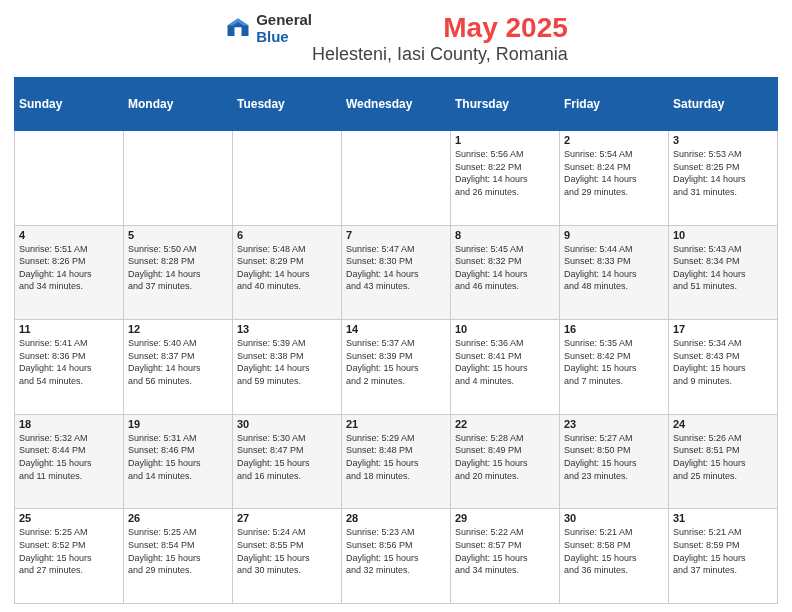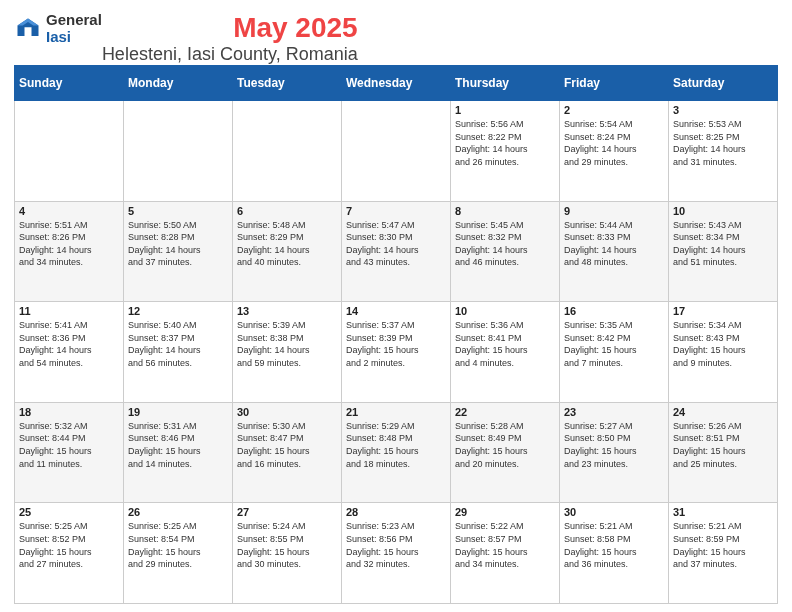--- a/index.html
+++ b/index.html
@@ -12,23 +12,23 @@
     }
     .page {
       width: 792px;
       height: 612px;
       padding: 12px 14px 8px 14px;
       display: flex;
       flex-direction: column;
     }
     .header {
       display: flex;
-      justify-content: flex-start;
+      justify-content: center;
       align-items: flex-start;
-      margin-bottom: 0;
+      margin-bottom: 12px;
     }
     .logo {
       display: flex;
       align-items: center;
       gap: 4px;
     }
     .logo-text {
       display: flex;
       flex-direction: column;
       line-height: 1.1;
@@ -64,21 +64,21 @@
       border: 1px solid #ccc;
       border-collapse: collapse;
       width: 100%;
       table-layout: fixed;
     }
     .calendar thead tr th {
       background: #1a5fa8;
       color: #fff;
       font-size: 12px;
       font-weight: bold;
-      padding: 10px 4px;
+      padding: 19px 4px;
       border: 1px solid #1a5fa8;
       text-align: left;
     }
     .calendar tbody tr td {
       border: 1px solid #ccc;
       vertical-align: top;
       padding: 3px 4px;
       font-size: 9.5px;
       color: #333;
       background: #fff;
@@ -108,21 +108,21 @@
 <div class="page">
   <div class="header">
     <div class="logo">
       <svg class="logo-icon" viewBox="0 0 32 32">
         <polygon points="16,4 28,12 28,24 4,24 4,12" fill="#1a5fa8"></polygon>
         <polygon points="16,4 28,12 22,12 16,8 10,12 4,12" fill="#4a90d9"></polygon>
         <rect x="12" y="14" width="8" height="10" fill="#fff"></rect>
       </svg>
       <div class="logo-text">
         <span class="logo-general">General</span>
-        <span class="logo-blue">Iasi</span>
+        <span class="logo-blue">Blue</span>
       </div>
     </div>
     <div class="title-block">
       <div class="main-title">May 2025</div>
       <div class="subtitle">Helesteni, Iasi County, Romania</div>
     </div>
   </div>
 
   <table class="calendar">
     <thead>

